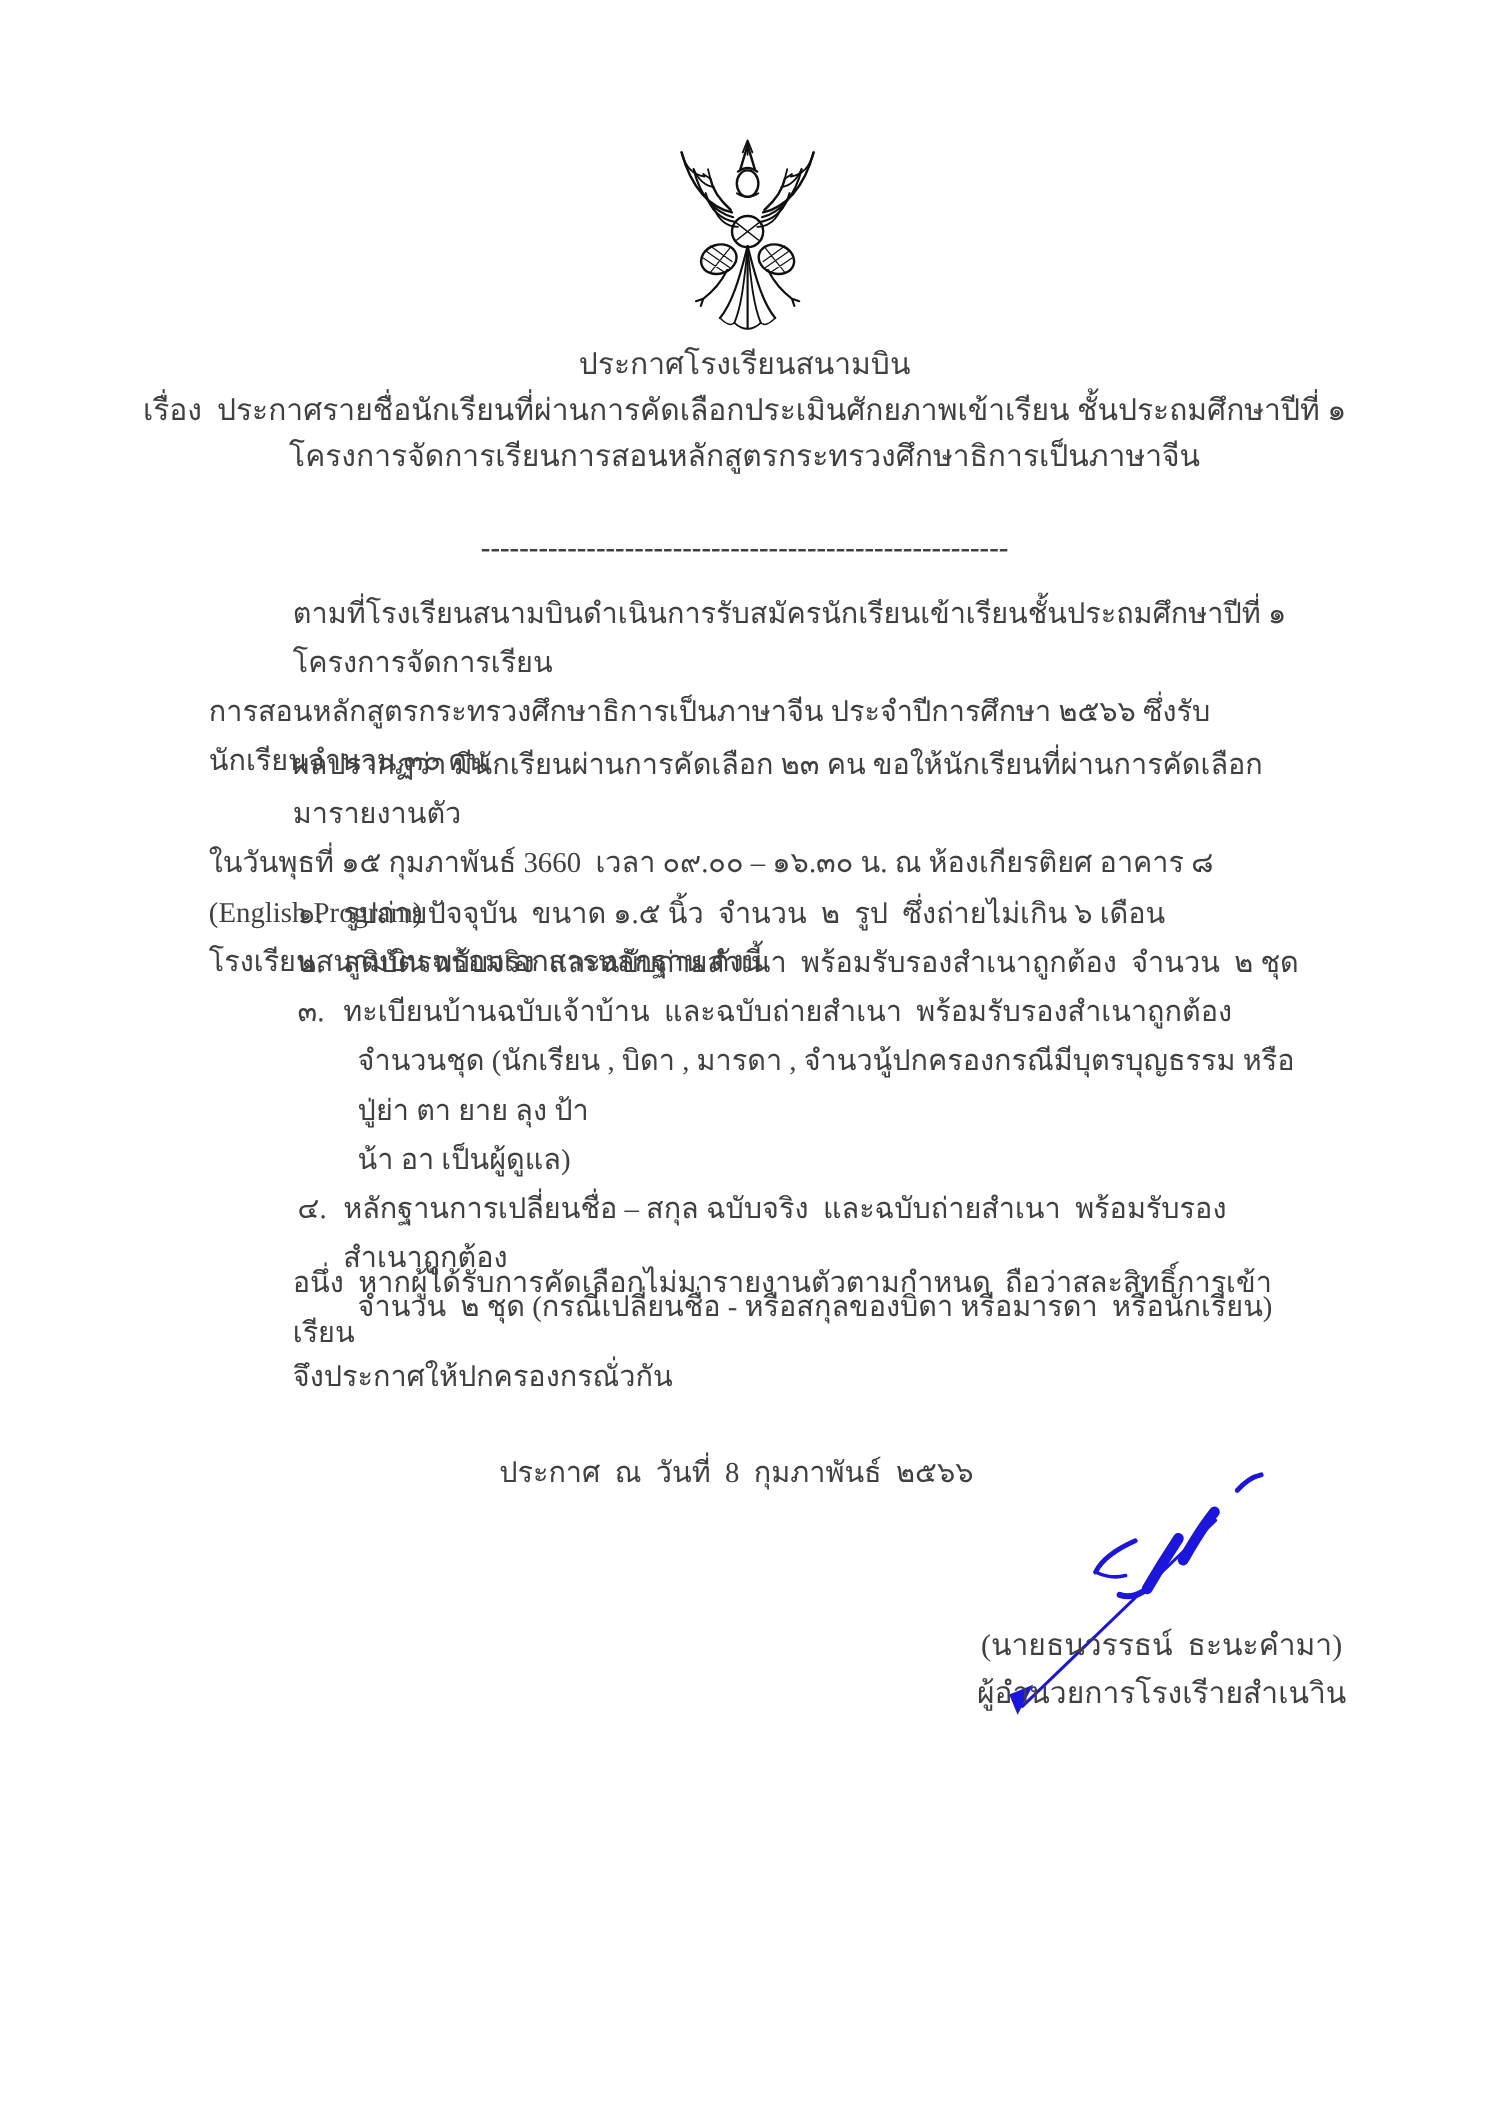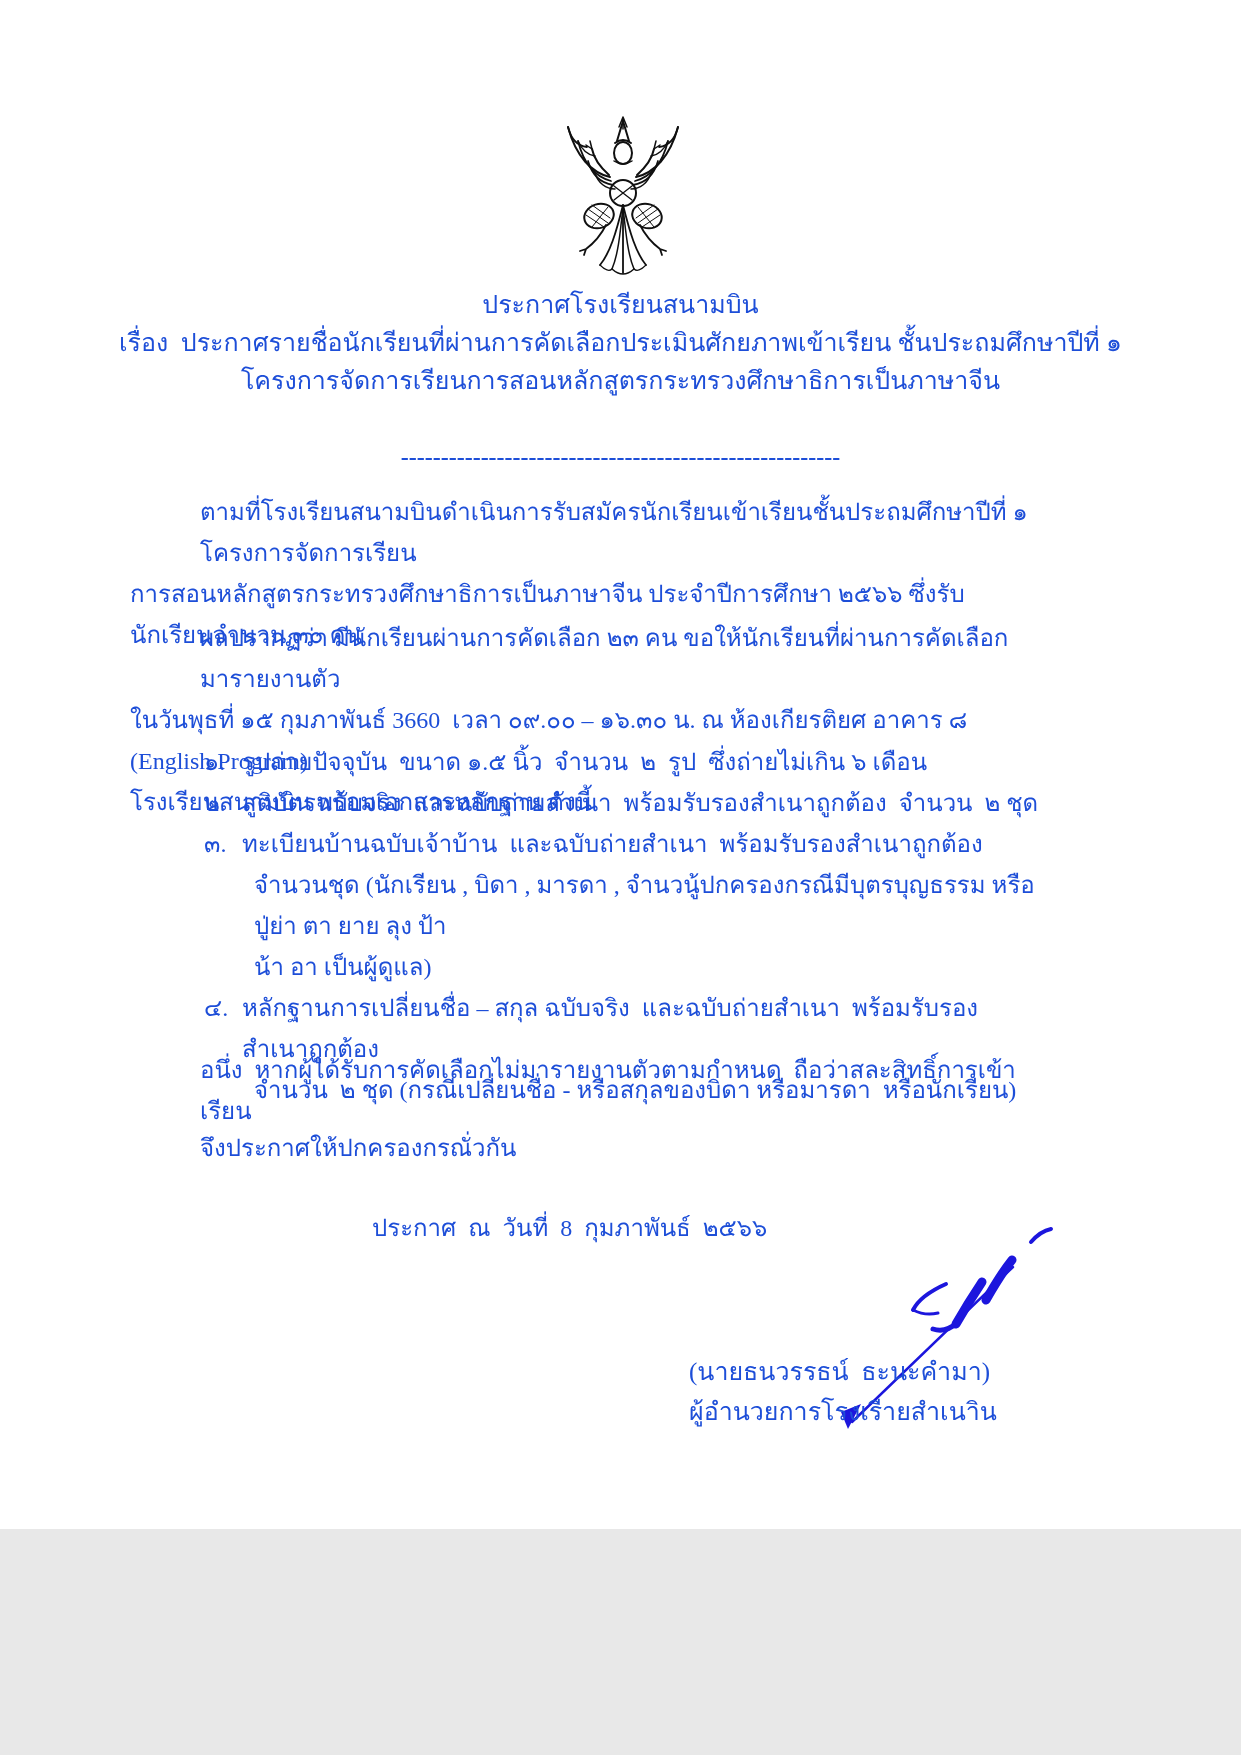--- a/index.html
+++ b/index.html
@@ -1,23 +1,23 @@
 <!DOCTYPE html>
 <html><head>
 <meta charset="utf-8">
 <style>
   html,body { margin:0; padding:0; background:#e8e8e8; }
   .page {
     position: relative;
     width: 1241px;
-    height: 1529px;
+    height: 1755px;
     margin: 0 auto;
     background: #ffffff;
     font-family: "Liberation Serif", "DejaVu Serif", serif;
-    color: #1d4ed8;
+    color: #404040;
     overflow: hidden;
   }
   .t { white-space: pre-wrap; }
   .abs { position: absolute; }
 
   .emblem { left: 548px; top: 112px; width: 150px; height: 170px; }
 
   .header {
     left: 0; right: 0; top: 286px;
     text-align: center;
@@ -25,38 +25,39 @@
     line-height: 38px;
   }
   .divider-wrap {
     left: 0; right: 0; top: 444px;
     text-align: center;
     font-size: 24px;
     font-weight: 700;
     letter-spacing: 0px;
   }
 
-  .bodytext { font-size: 24px; line-height: 41px; }
+  .bodytext { font-size: 24px; line-height: 41px; margin-left: 44px; }
   .para1 { left: 130px; top: 492px; width: 905px; }
   .para2 { left: 130px; top: 618px; width: 905px; }
   .line.indent { padding-left: 70px; }
 
   .list { left: 204px; top: 742px; width: 840px; }
   .list-item { display: flex; align-items: flex-start; }
   .num { width: 38px; flex: 0 0 38px; }
   .item-lines { flex: 1; }
   .item-lines .line.cont { padding-left: 12px; }
 
   .note    { left: 130px; top: 1050px; width: 905px; }
   .closing { left: 130px; top: 1128px; width: 905px; }
   .announce{ left: 372px; top: 1208px; }
 
   .sig-ink  { left: 828px; top: 1222px; width: 240px; height: 220px; }
   .sig-block{
-    left: 689px; top: 1352px; width: 500px;
+    left: 718px; top: 1352px; width: 500px;
+    text-align: center;
     font-size: 25px;
     line-height: 40px;
   }
 </style>
 </head>
 <body>
 
 <div class="page">
 
   <div class="abs emblem">

